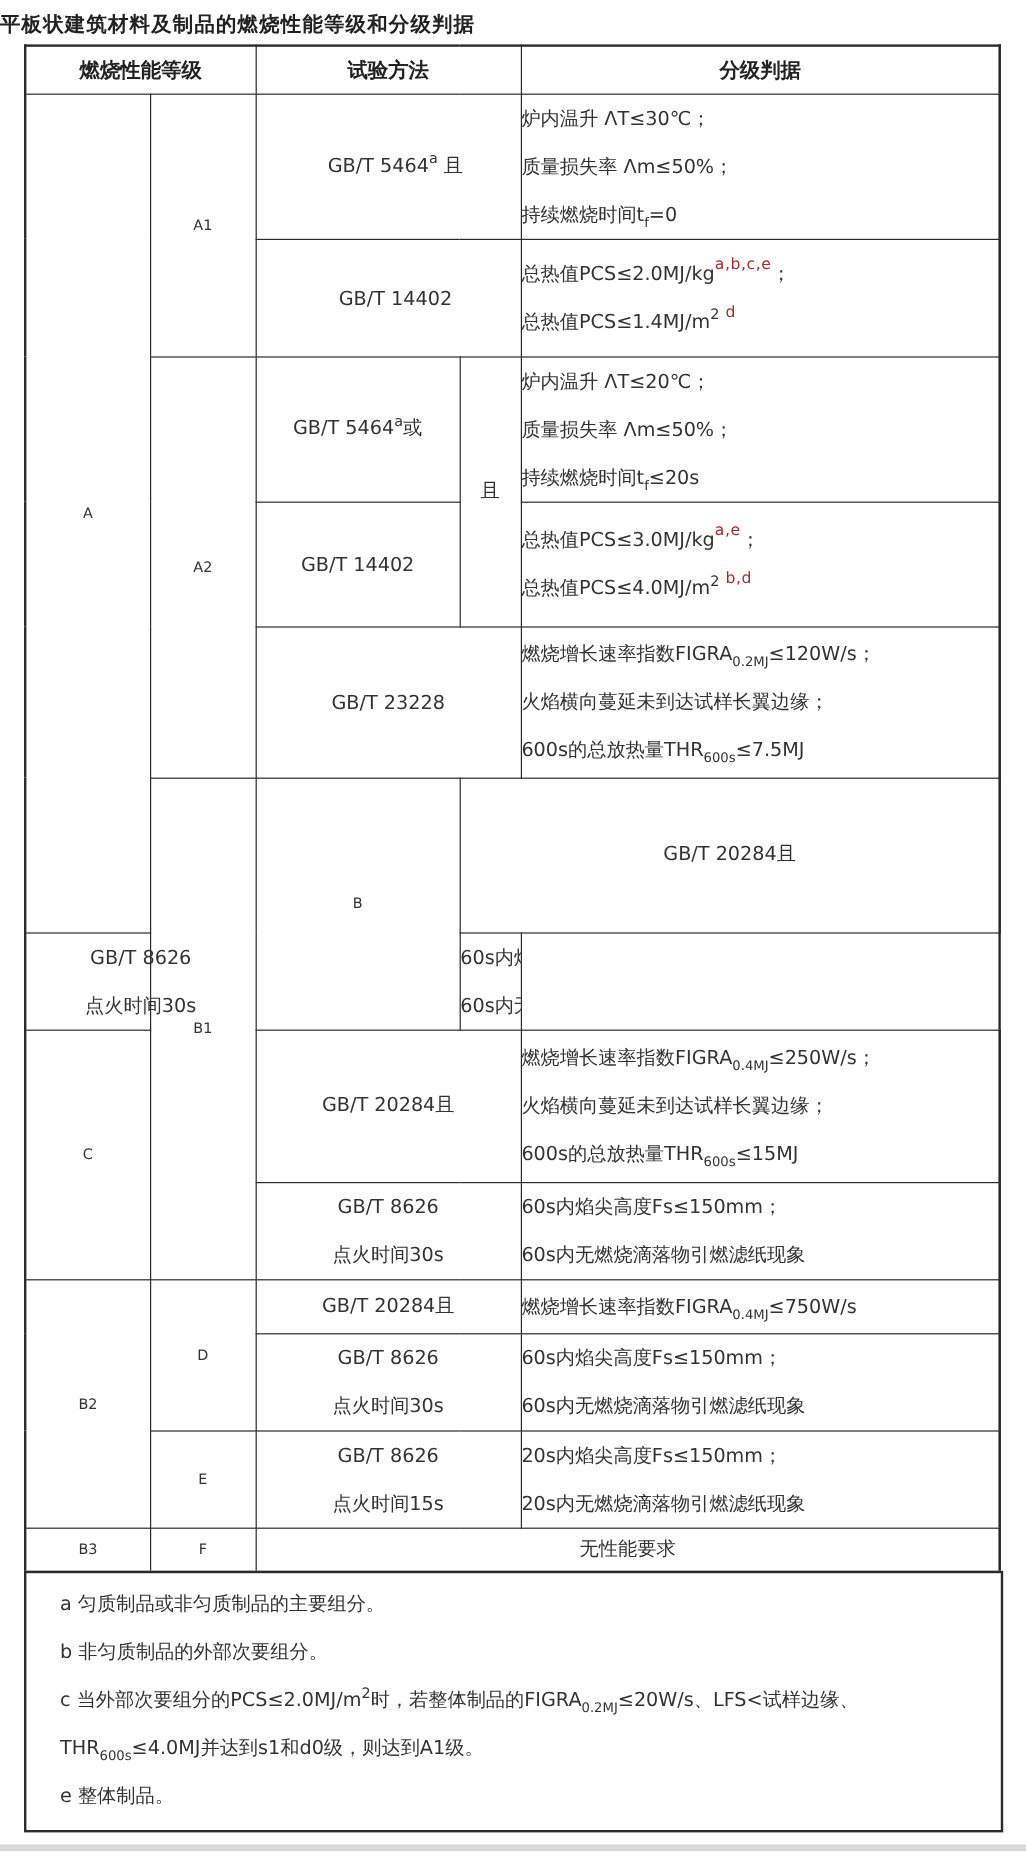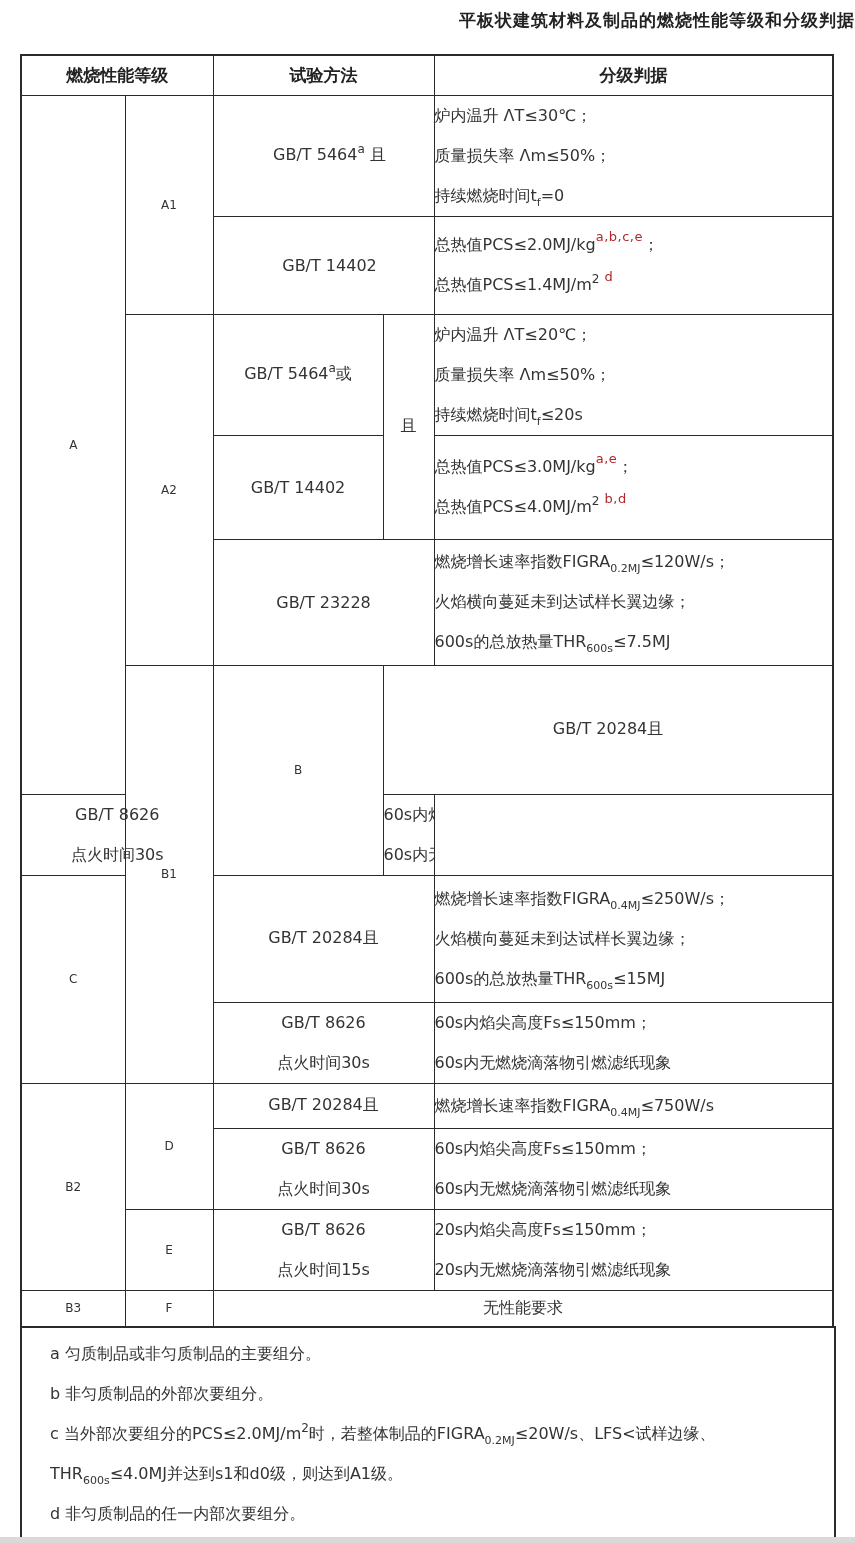--- a/index.html
+++ b/index.html
@@ -15,32 +15,32 @@
   }
   .page{
     position:relative;
     width:855px;
     height:1543px;
     box-sizing:border-box;
     overflow:hidden;
     background:#ffffff;
   }
   .title{
-    text-align:right;
+    text-align:left;
     font-weight:bold;
     font-size:17px;
     color:#222;
     padding-top:9px;
     letter-spacing:1px;
   }
   table.main{
     border-collapse:collapse;
     table-layout:fixed;
     width:728px;
-    margin:22px 0 0 20px;
+    margin:5px 0 0 20px;
     border:2px solid var(--line);
   }
   table.main th, table.main td{
     border:1px solid var(--line);
     padding:0;
     vertical-align:middle;
     overflow:hidden;
   }
   th{
     font-size:17px;
@@ -263,18 +263,17 @@
         <td class="grade">F</td>
         <td class="merged" colspan="3">无性能要求</td>
       </tr>
     </tbody>
   </table>
 
   <div class="notes">
     <div class="note">a 匀质制品或非匀质制品的主要组分。</div>
     <div class="note">b 非匀质制品的外部次要组分。</div>
     <div class="note">c 当外部次要组分的PCS≤2.0MJ/m<sup>2</sup>时，若整体制品的FIGRA<sub>0.2MJ</sub>≤20W/s、LFS&lt;试样边缘、THR<sub>600s</sub>≤4.0MJ并达到s1和d0级，则达到A1级。</div>
-    <div class="note">d 非匀质制品的任一内部次要组分。</div>
     <div class="note">e 整体制品。</div>
   </div>
 
   <div class="bottom-strip"></div>
 </div>
 
 </body></html>

